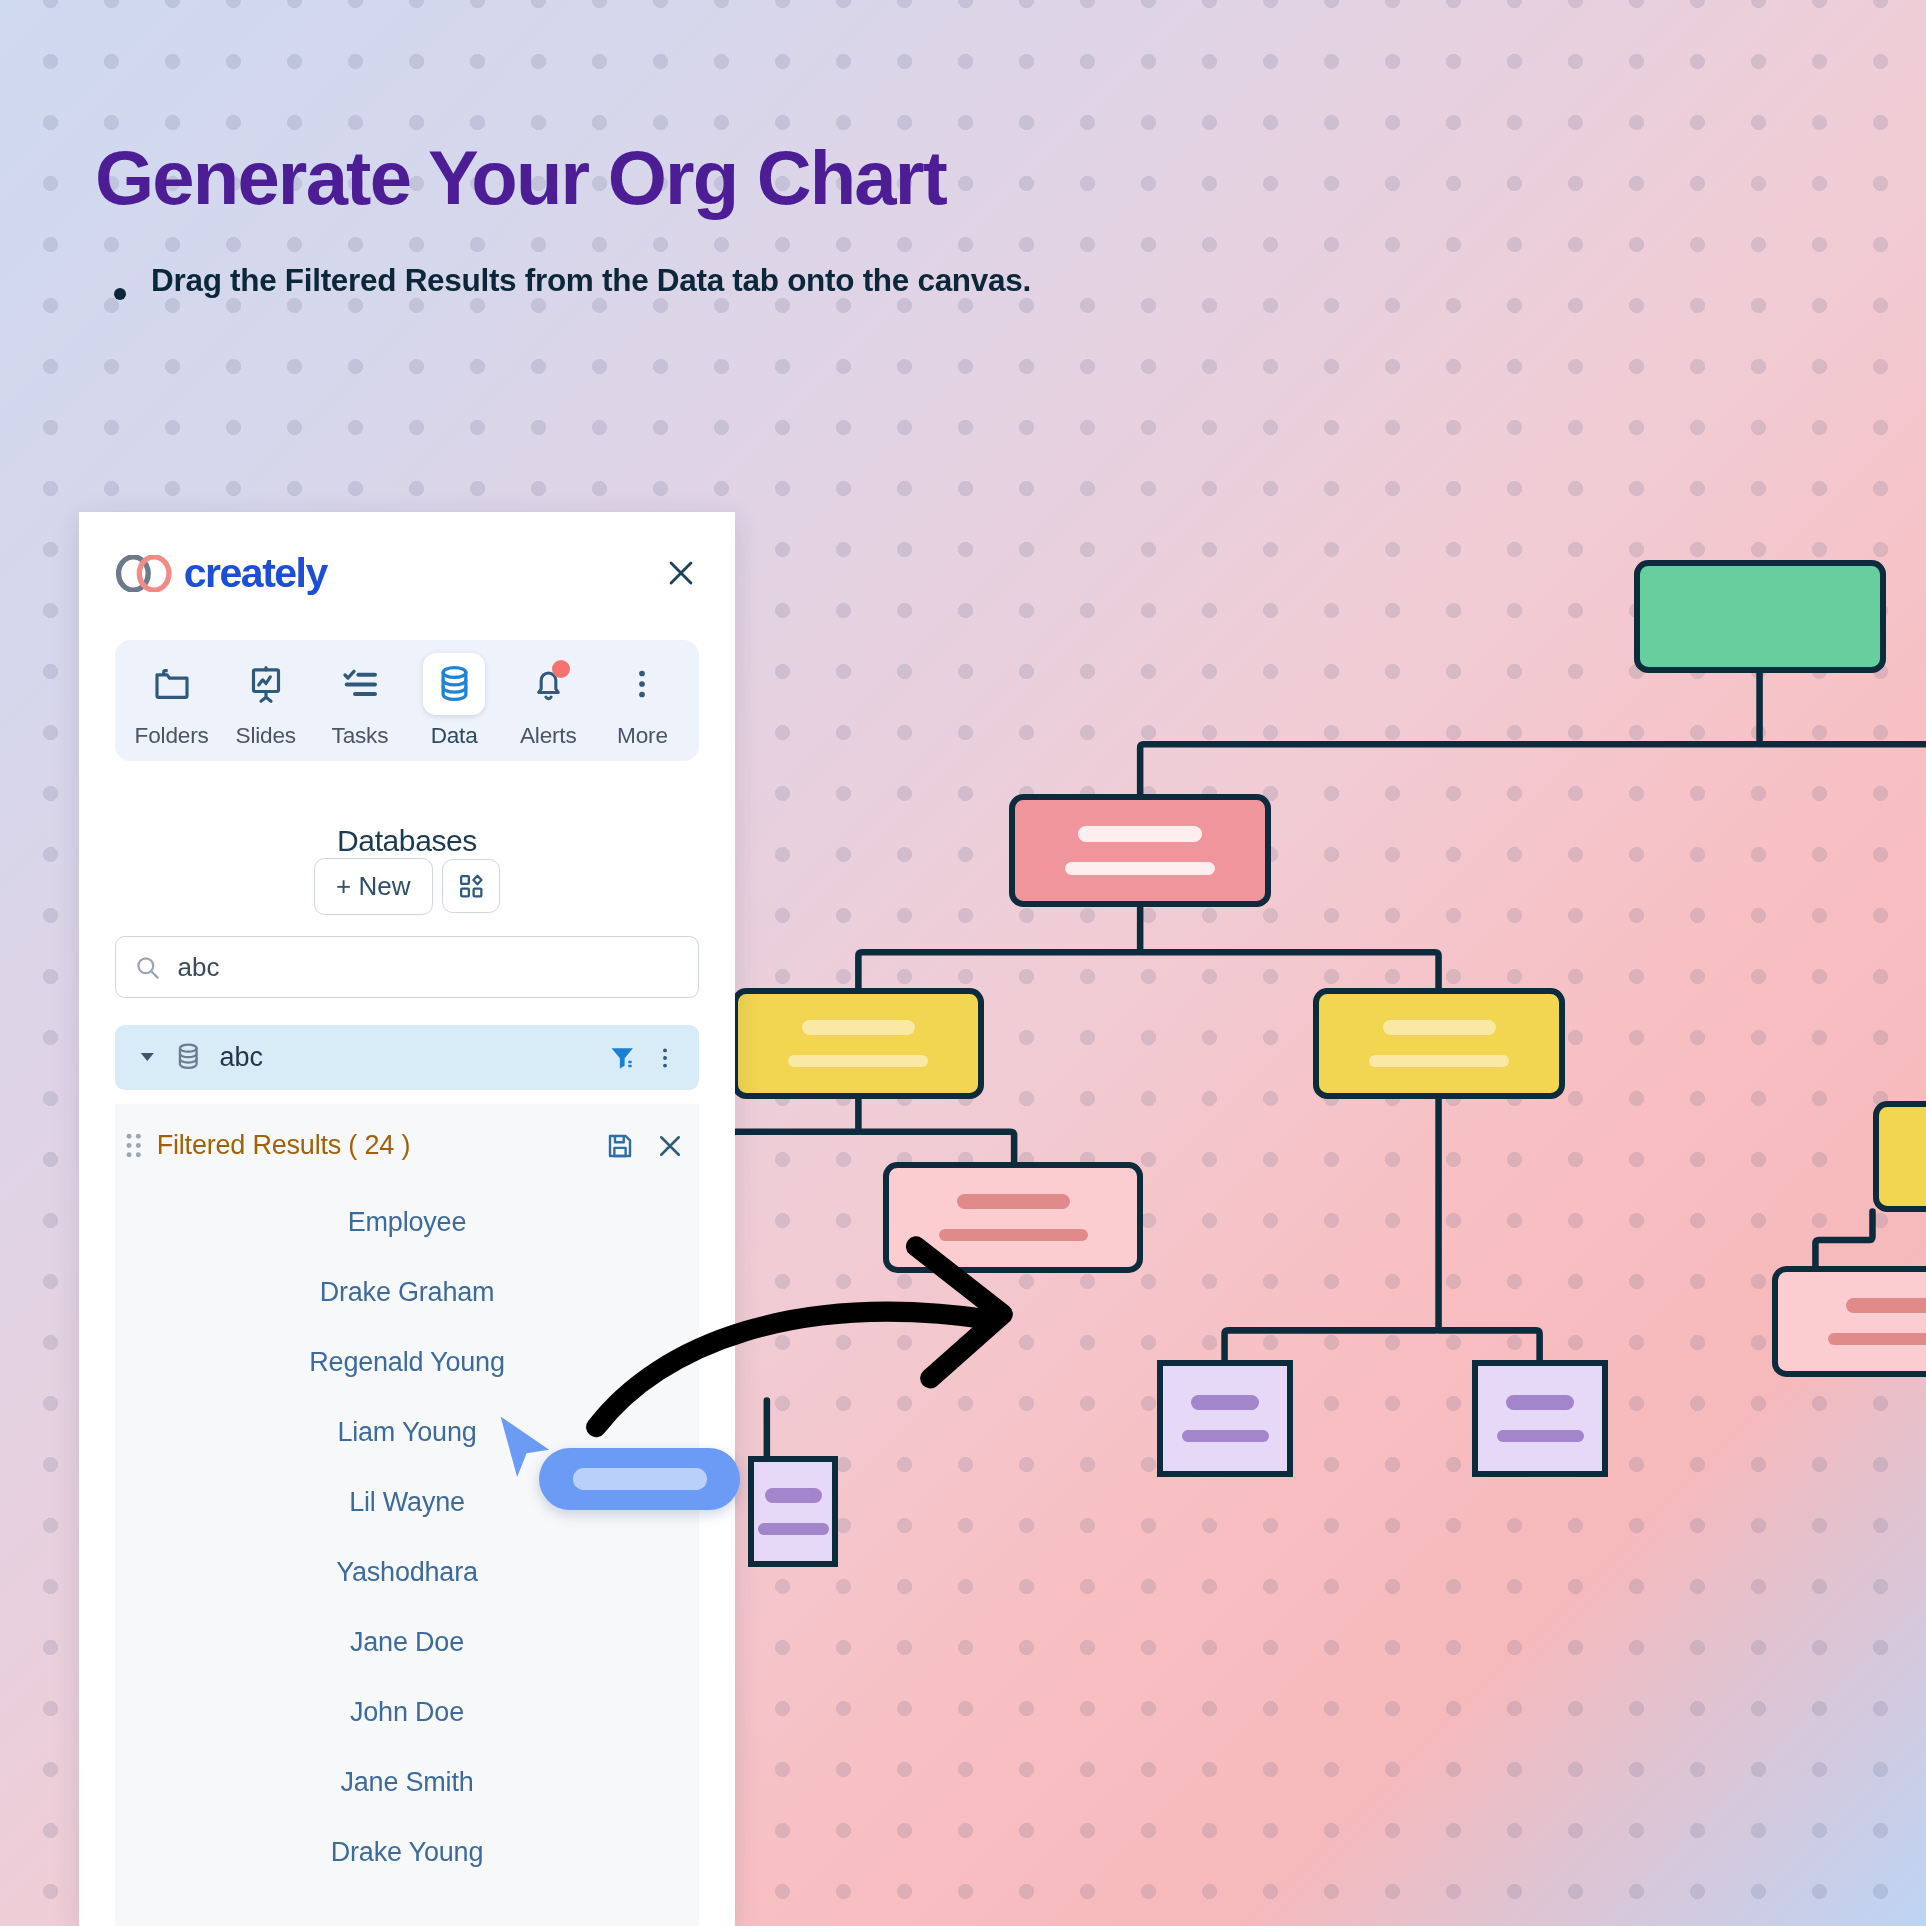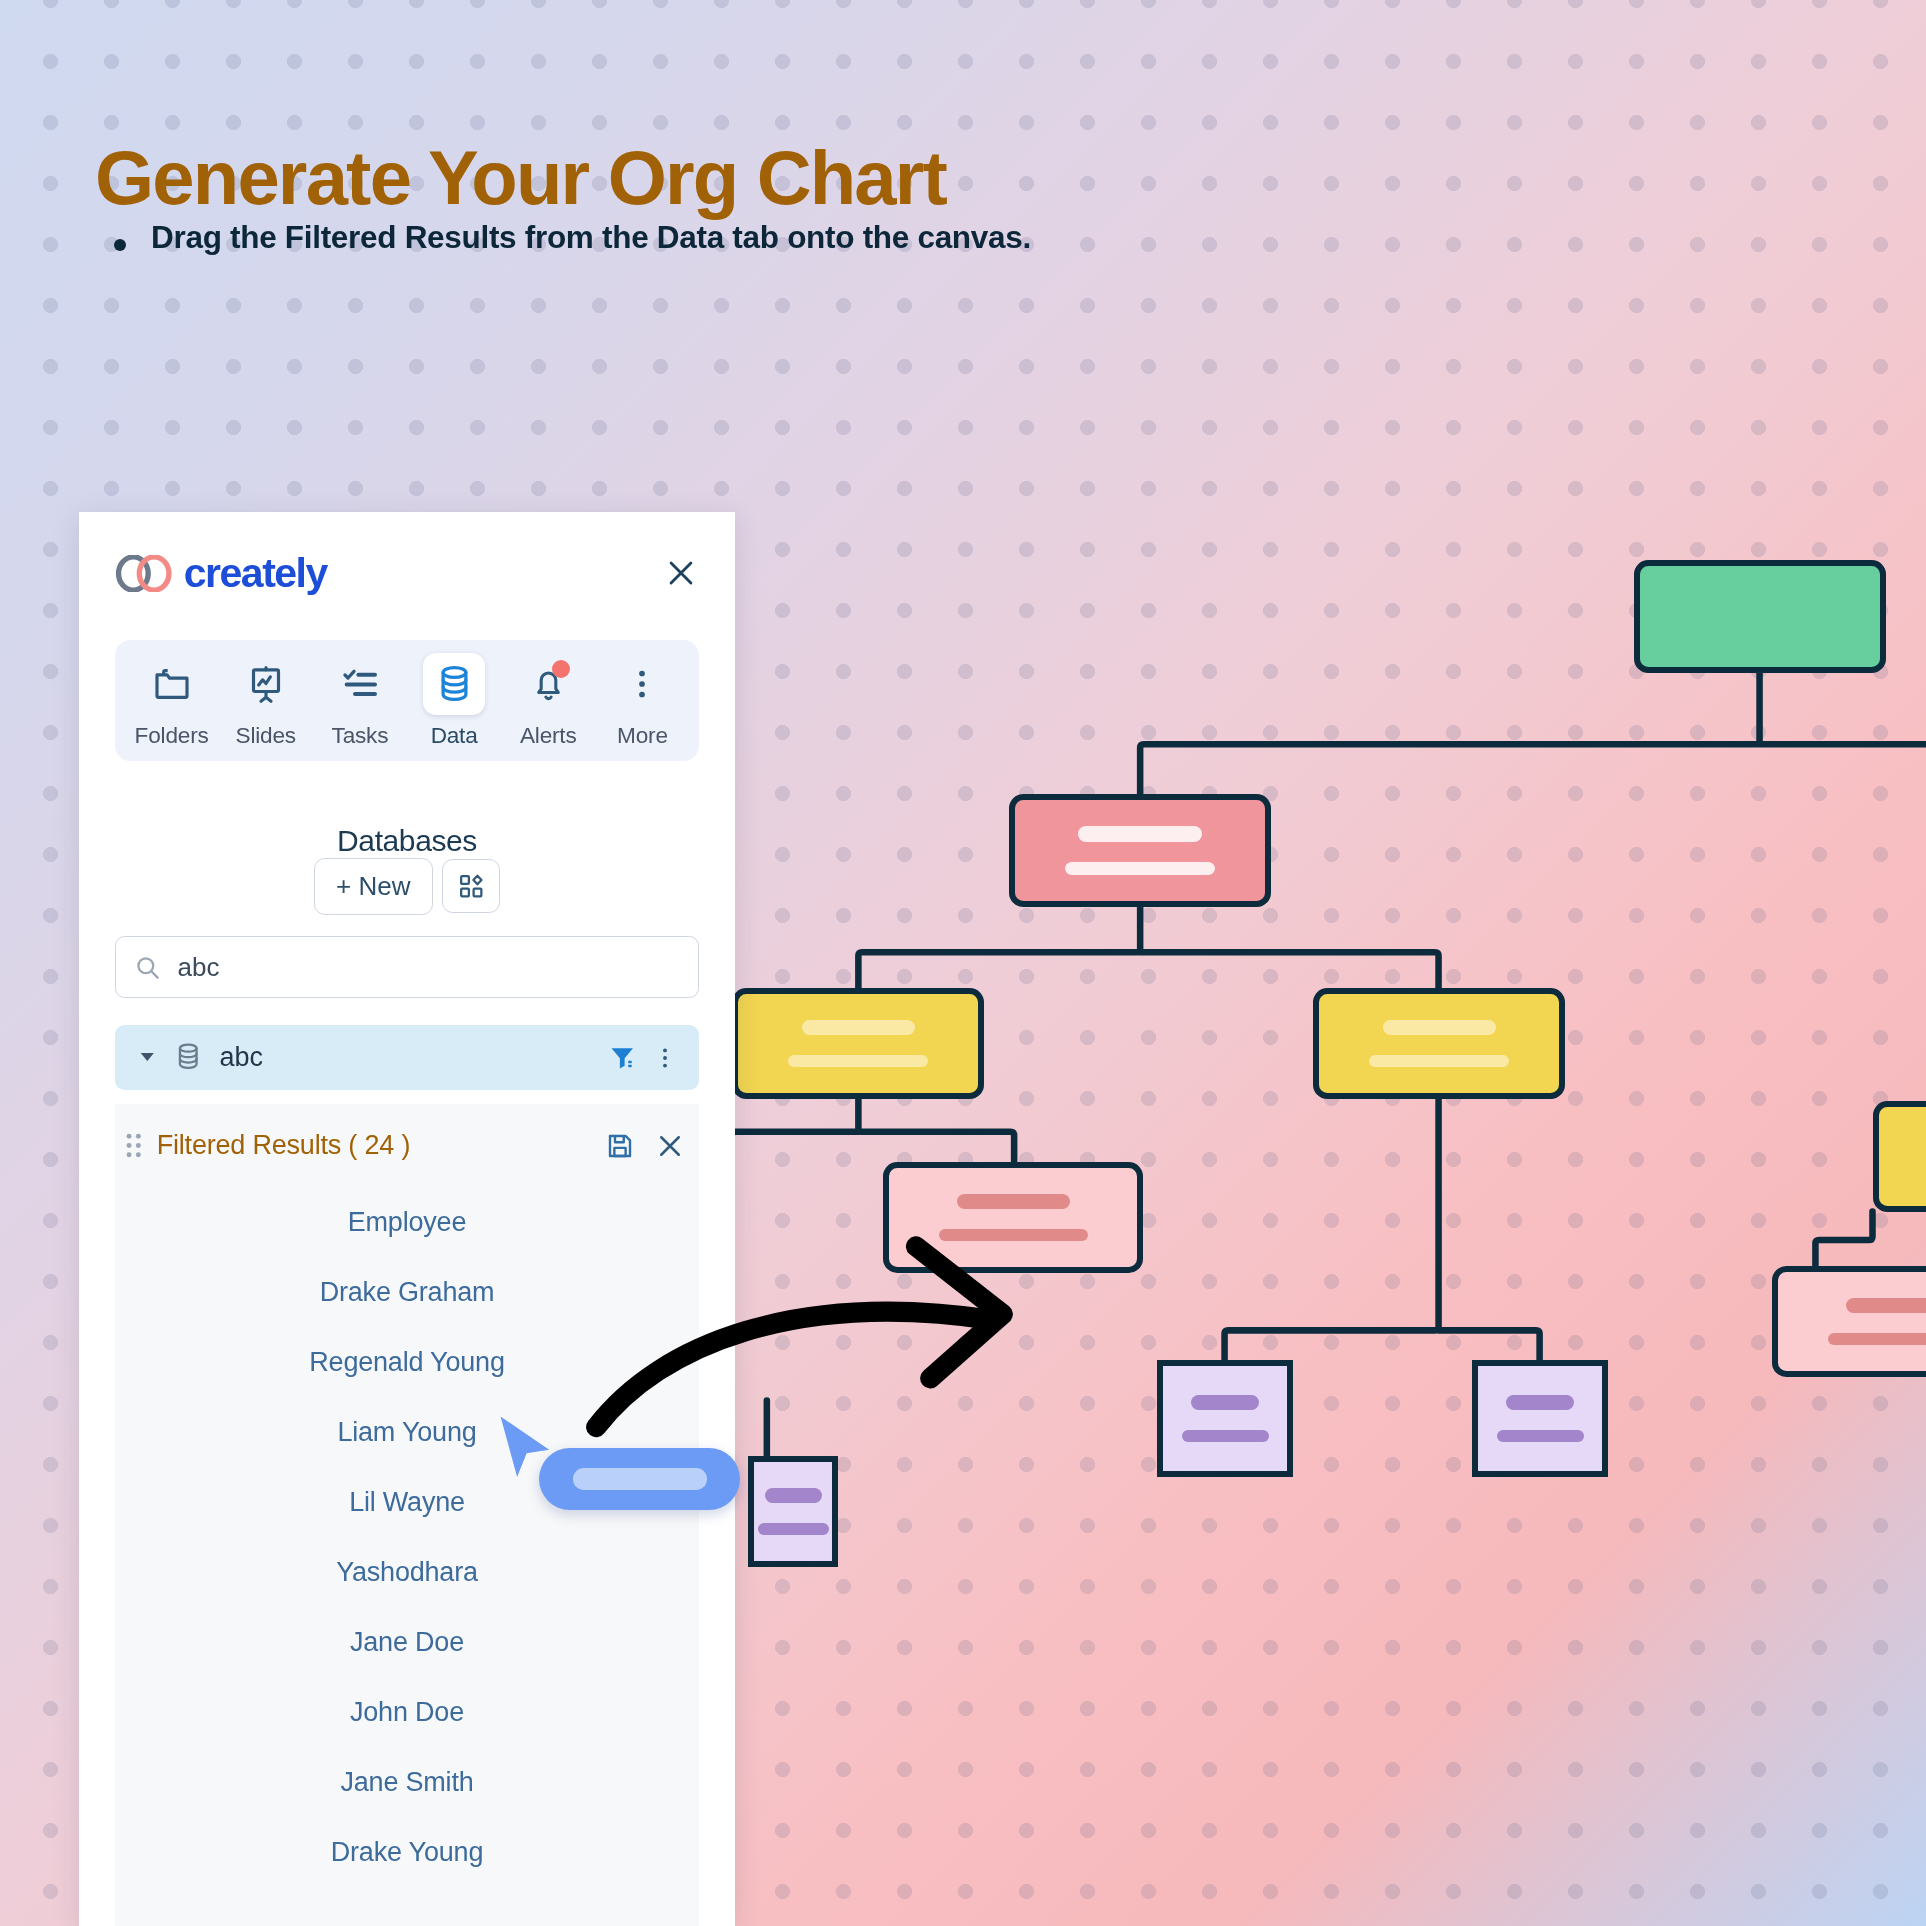--- a/index.html
+++ b/index.html
@@ -32,27 +32,28 @@
   #headline {
     position: absolute;
     left: 95px;
     top: 138px;
     width: 1308px;
   }
   #page-title {
     font-size: 76px;
     font-weight: 700;
     letter-spacing: -1.8px;
-    color: #a16207;
+    color: #4c1d95;
     line-height: 1.05;
     white-space: nowrap;
   }
   #bullet-row {
     display: flex;
-    align-items: center;
+    align-items: flex-end;
+    margin-top: 43px;
     padding-left: 19px;
   }
   #bullet-dot {
     width: 12px; height: 12px;
     border-radius: 50%;
     background: #0b2739;
     margin-top: 16px;
     margin-right: 25px;
     flex: none;
   }

